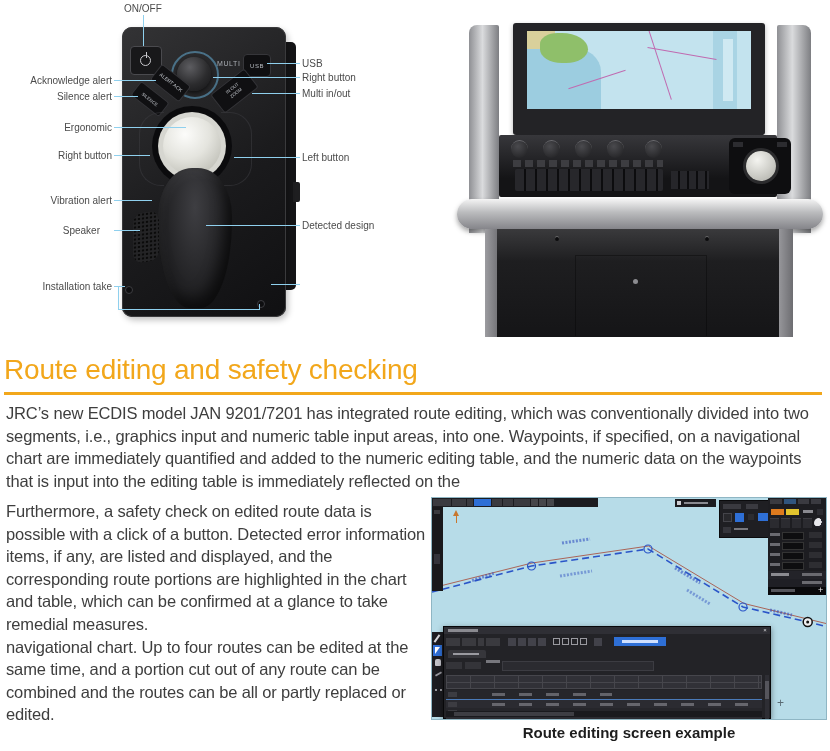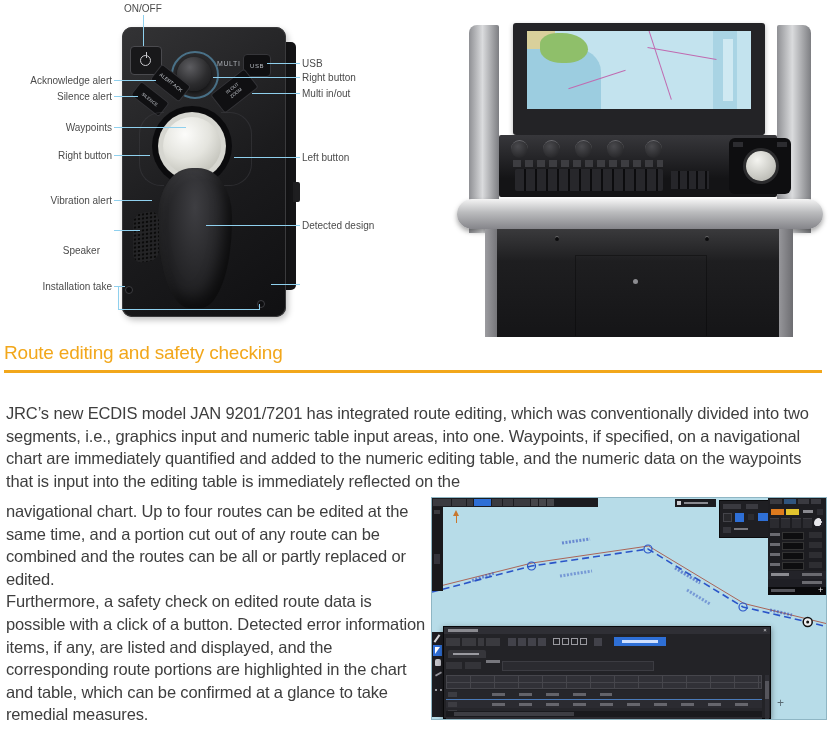--- a/index.html
+++ b/index.html
@@ -52,21 +52,21 @@
     background-image:repeating-linear-gradient(90deg,#26262a 0 7px,#0c0c0e 7px 9px),repeating-linear-gradient(0deg,#26262a 0 5px,#0c0c0e 5px 7px);}
   .pod{position:absolute;left:230px;top:3px;width:62px;height:56px;background:#0e0e10;border-radius:6px;}
   .pod-ball{position:absolute;left:17px;top:13px;width:30px;height:30px;border-radius:50%;
     background:radial-gradient(circle at 38% 30%,#f4f4f0,#c9c9c3 60%,#a9a9a3);box-shadow:0 0 0 3px #2c2c2e;}
   .handle{position:absolute;left:2px;top:196px;width:366px;height:30px;border-radius:16px;
     background:linear-gradient(#f4f4f4,#babbbd 45%,#85858a);box-shadow:0 3px 5px rgba(0,0,0,.35);}
   .cab{position:absolute;left:42px;top:226px;width:282px;height:108px;background:linear-gradient(180deg,#3a3a3c,#1e1e20 30%,#151517);}
   .flank{position:absolute;top:226px;width:15px;height:108px;background:linear-gradient(90deg,#9c9ca0,#6d6d71);}
   .screw{position:absolute;width:4px;height:4px;border-radius:50%;background:#0c0c0e;box-shadow:0 -1px 0 rgba(255,255,255,.25);}
   
-  .heading{position:absolute;left:4px;top:342px;width:818px;font-size:19px;font-weight:400;color:var(--accent);
+  .heading{position:absolute;left:4px;top:354px;width:818px;font-size:28px;font-weight:400;color:var(--accent);
     letter-spacing:-.2px;padding-bottom:6px;border-bottom:3px solid var(--accent);}
   .bodytxt{color:#3e3e3e;font-size:16.5px;line-height:1.37;letter-spacing:-.15px;}
   .bodytxt p{margin:0;}
   
   .shot{position:absolute;left:432px;top:498px;width:394px;height:221px;background:#b7dce8;box-shadow:0 0 0 1px #8fb6c4;overflow:hidden;}
   .dk{background:#1c1c20;}
   .tbbtn{height:7px;background:#3a3a3f;display:inline-block;}
   .panel{position:absolute;background:#1f1f23;border:1px solid #0b0b0d;}
   .sb-row{position:relative;height:10px;}
   .valbox{position:absolute;height:6px;background:#0e0e10;border:1px solid #333;}
@@ -125,30 +125,30 @@
 
     <div class="lbl" style="left:124px;top:3px;">ON/OFF</div>
     <div class="cl" style="left:143px;top:15px;width:1px;height:31px;"></div>
 
     <div class="lbl" style="right:320px;top:75px;">Acknowledge alert</div>
     <div class="cl" style="left:114px;top:80px;width:42px;height:1px;"></div>
 
     <div class="lbl" style="right:320px;top:91px;">Silence alert</div>
     <div class="cl" style="left:114px;top:96px;width:24px;height:1px;"></div>
 
-    <div class="lbl" style="right:320px;top:122px;">Waypoints</div>
+    <div class="lbl" style="right:320px;top:122px;">Ergonomic</div>
     <div class="cl" style="left:114px;top:127px;width:72px;height:1px;"></div>
 
     <div class="lbl" style="right:320px;top:150px;">Right button</div>
     <div class="cl" style="left:114px;top:155px;width:36px;height:1px;"></div>
 
     <div class="lbl" style="right:320px;top:195px;">Vibration alert</div>
     <div class="cl" style="left:114px;top:200px;width:38px;height:1px;"></div>
 
-    <div class="lbl" style="right:332px;top:225px;margin-top:20px;">Speaker</div>
+    <div class="lbl" style="right:332px;top:225px;">Speaker</div>
     <div class="cl" style="left:114px;top:230px;width:26px;height:1px;"></div>
 
     <div class="lbl" style="right:320px;top:281px;">Installation take</div>
     <div class="cl" style="left:114px;top:286px;width:11px;height:1px;"></div>
     <div class="cl" style="left:118px;top:286px;width:1px;height:24px;"></div>
     <div class="cl" style="left:118px;top:309px;width:142px;height:1px;"></div>
     <div class="cl" style="left:259px;top:304px;width:1px;height:6px;"></div>
 
     <div class="lbl" style="left:302px;top:58px;">USB</div>
     <div class="cl" style="left:267px;top:63px;width:33px;height:1px;"></div>
@@ -207,22 +207,22 @@
       <div class="abs" style="left:136px;top:50px;width:5px;height:5px;border-radius:50%;background:#8c8c90;"></div>
     </div>
   </div>
 
   <div class="heading">Route editing and safety checking</div>
 
   <div class="abs bodytxt" style="left:6px;top:402px;width:820px;">
     <p>JRC’s new ECDIS model JAN 9201/7201 has integrated route editing, which was conventionally divided into two segments, i.e., graphics input and numeric table input areas, into one. Waypoints, if specified, on a navigational chart are immediately quantified and added to the numeric editing table, and the numeric data on the waypoints that is input into the editing table is immediately reflected on the</p>
   </div>
   <div class="abs bodytxt" style="left:6px;top:500px;width:424px;">
+    <p>Furthermore, a safety check on edited route data is possible with a click of a button. Detected error information items, if any, are listed and displayed, and the corresponding route portions are highlighted in the chart and table, which can be confirmed at a glance to take remedial measures.</p>
     <p>navigational chart. Up to four routes can be edited at the same time, and a portion cut out of any route can be combined and the routes can be all or partly replaced or edited.</p>
-    <p>Furthermore, a safety check on edited route data is possible with a click of a button. Detected error information items, if any, are listed and displayed, and the corresponding route portions are highlighted in the chart and table, which can be confirmed at a glance to take remedial measures.</p>
   </div>
 
   <div class="shot">
 
     <svg width="394" height="221" viewBox="0 0 394 221" style="position:absolute;left:0;top:0;">
       <polyline points="0,90 100,65 216.5,48 312,105.5 394,125.5" fill="none" stroke="#a85848" stroke-width="1" opacity="0.9"></polyline>
       <polyline points="0,94 99.5,68 216,51 311,109 375.7,124 394,128.5" fill="none" stroke="#2a55c8" stroke-width="1.6" stroke-dasharray="7 4"></polyline>
       <circle cx="99.5" cy="68" r="4" fill="none" stroke="#2a55c8" stroke-width="1.2"></circle>
       <circle cx="216" cy="51" r="4" fill="none" stroke="#2a55c8" stroke-width="1.2"></circle>
       <circle cx="311" cy="109" r="4" fill="none" stroke="#2a55c8" stroke-width="1.2"></circle>
@@ -396,14 +396,15 @@
           <span style="display:block;margin-top:6px;width:4px;height:18px;background:#55555c;"></span>
         </div>
       <div style="position:absolute;left:2px;bottom:1px;width:316px;height:6px;background:#1a1a1e;">
           <span style="display:block;margin:1px 0 0 8px;width:120px;height:4px;background:#3e3e44;"></span>
         </div>
     </div>
 
     <div class="abs" style="left:345px;top:198px;font-size:12px;color:#5a6b74;">+</div>
   </div>
 
+  <div class="cap">Route editing screen example</div>
 
 </div>
 
 </body></html>

